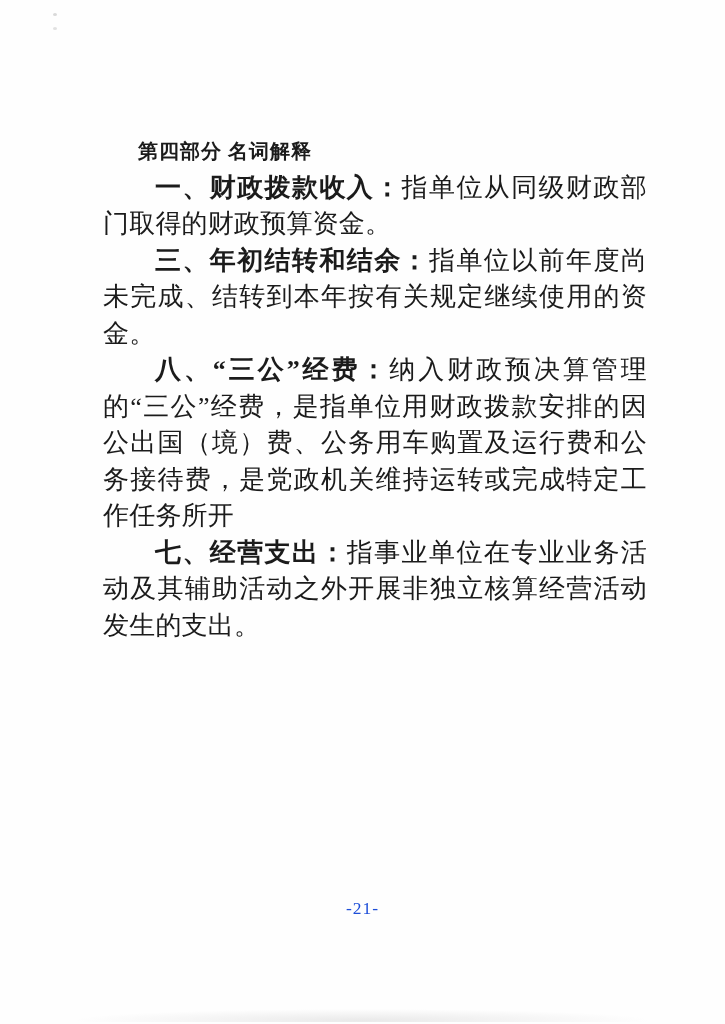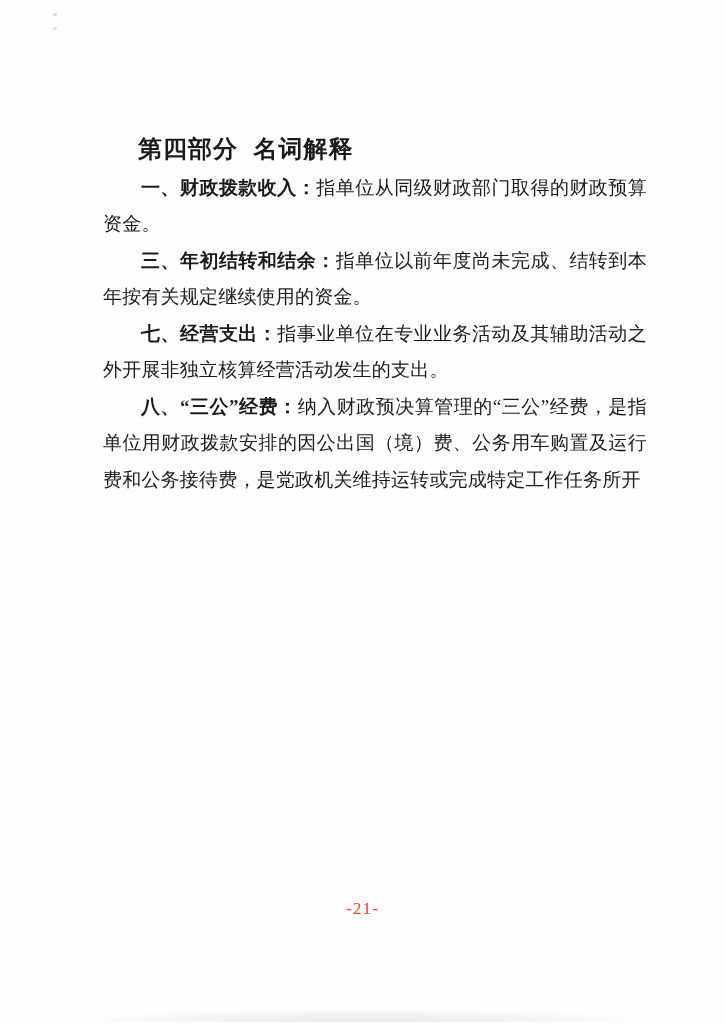--- a/index.html
+++ b/index.html
@@ -17,48 +17,48 @@
     color: #1b1b1b;
   }
   .content {
     position: absolute;
     left: 103px;
     top: 133px;
     width: 544px;
   }
   .heading {
     margin: 0;
-    font-family: Liberation Mono, monospace;
+    font-family: Liberation Serif, serif;
     font-weight: 700;
-    font-size: 24px;
+    font-size: 20px;
     line-height: 36.5px;
     text-indent: 35px;
     letter-spacing: 1px;
     white-space: pre;
   }
   .para {
     margin: 0;
-    font-size: 19px;
+    font-size: 26px;
     line-height: 36.5px;
     text-align: justify;
     text-indent: 2em;
     letter-spacing: 0.2px;
   }
   .term {
     font-weight: 700;
   }
   .page-number {
     position: absolute;
     top: 898px;
     left: 0;
     width: 100%;
     text-align: center;
     font-size: 17.5px;
     letter-spacing: 1px;
-    color: #ef4444;
+    color: #1d4ed8;
   }
   .speck {
     position: absolute;
     background: #d9d9d9;
     border-radius: 50%;
   }
   .speck-1 { left: 53px; top: 13px; width: 4px; height: 3px; }
   .speck-2 { left: 53px; top: 27px; width: 4px; height: 3px; opacity: 0.8; }
   .bottom-shadow {
     position: absolute;
@@ -84,23 +84,23 @@
     <h1 class="heading">第四部分 名词解释</h1>
 
     <p class="para"><span class="term">一、财政拨款收入：</span><span>指单位从同级财政部门取得的财政预算资金。</span></p>
 
 
     <p class="para"><span class="term">三、年初结转和结余：</span><span>指单位以前年度尚未完成、结转到本年按有关规定继续使用的资金。</span></p>
 
 
 
 
+    <p class="para"><span class="term">八、“三公”经费：</span><span>纳入财政预决算管理的“三公”经费，是指单位用财政拨款安排的因公出国（境）费、公务用车购置及运行费和公务接待费，是党政机关维持运转或完成特定工作任务所开</span></p>
+
     <p class="para"><span class="term">七、经营支出：</span><span>指事业单位在专业业务活动及其辅助活动之外开展非独立核算经营活动发生的支出。</span></p>
-
-    <p class="para"><span class="term">八、“三公”经费：</span><span>纳入财政预决算管理的“三公”经费，是指单位用财政拨款安排的因公出国（境）费、公务用车购置及运行费和公务接待费，是党政机关维持运转或完成特定工作任务所开</span></p>
 
   </div>
 
   <div class="page-number">-21-</div>
 
   <div class="bottom-shadow"></div>
 
 </div>
 
 </body></html>

